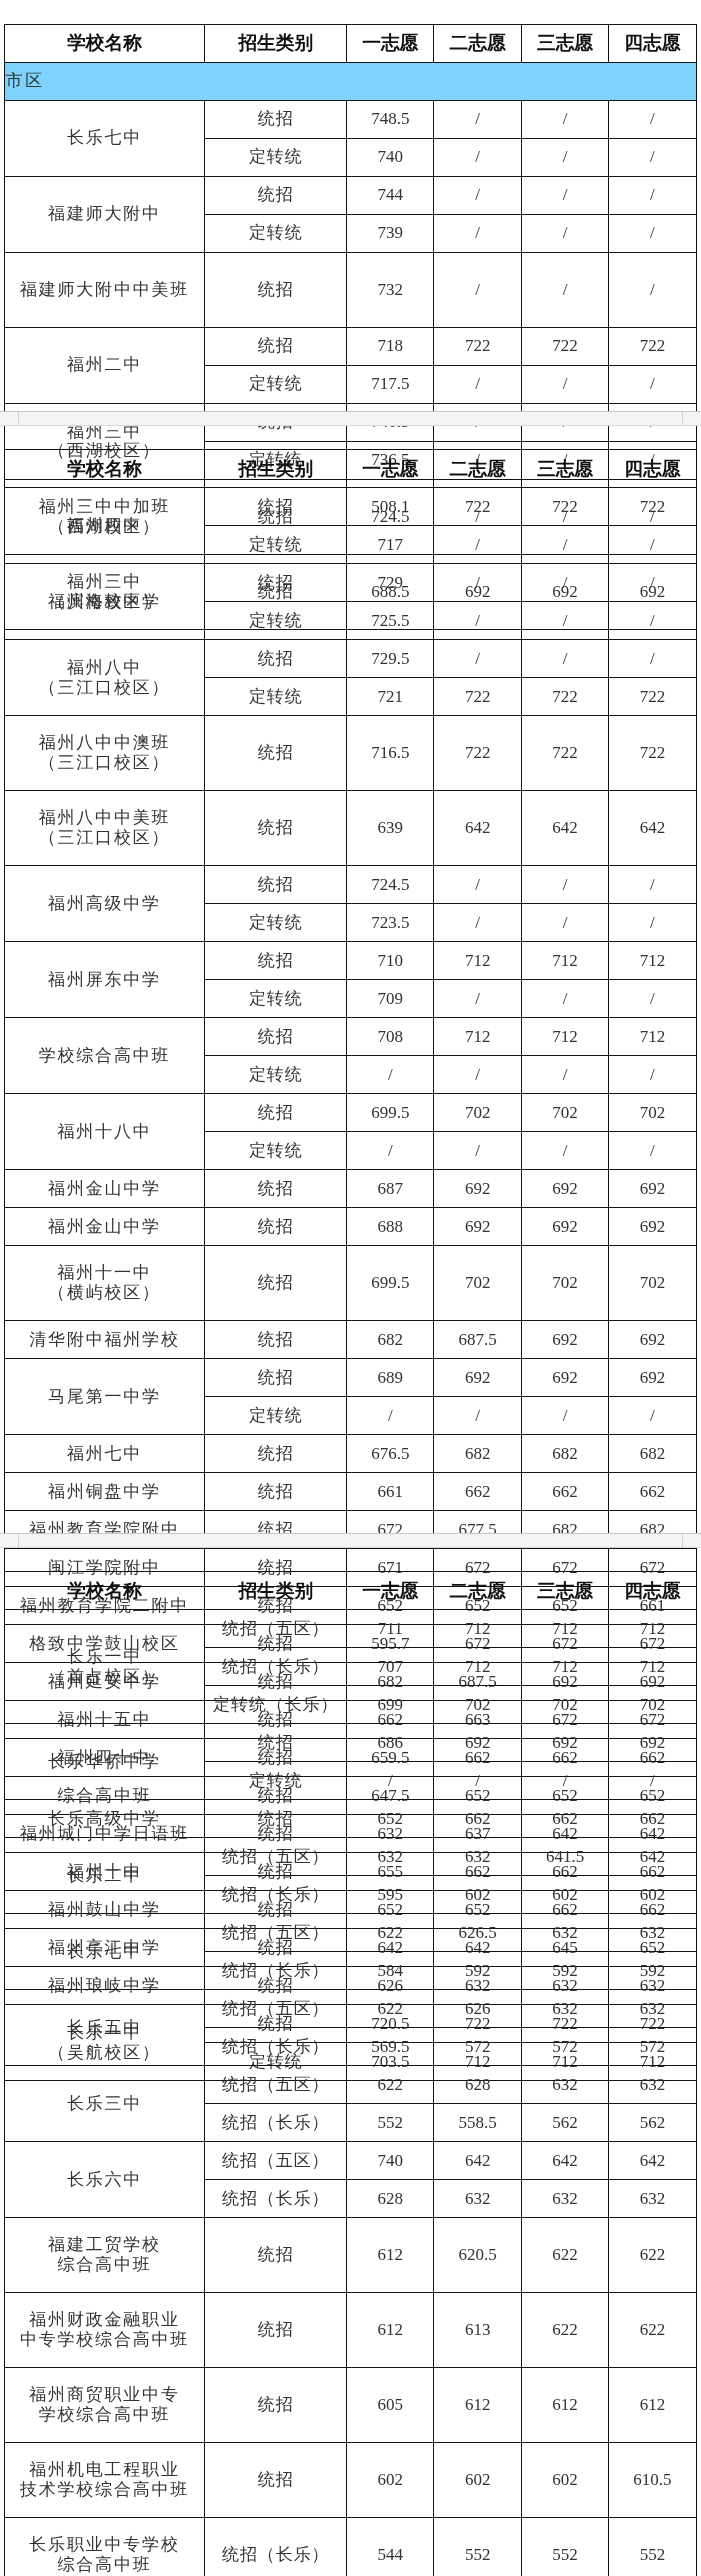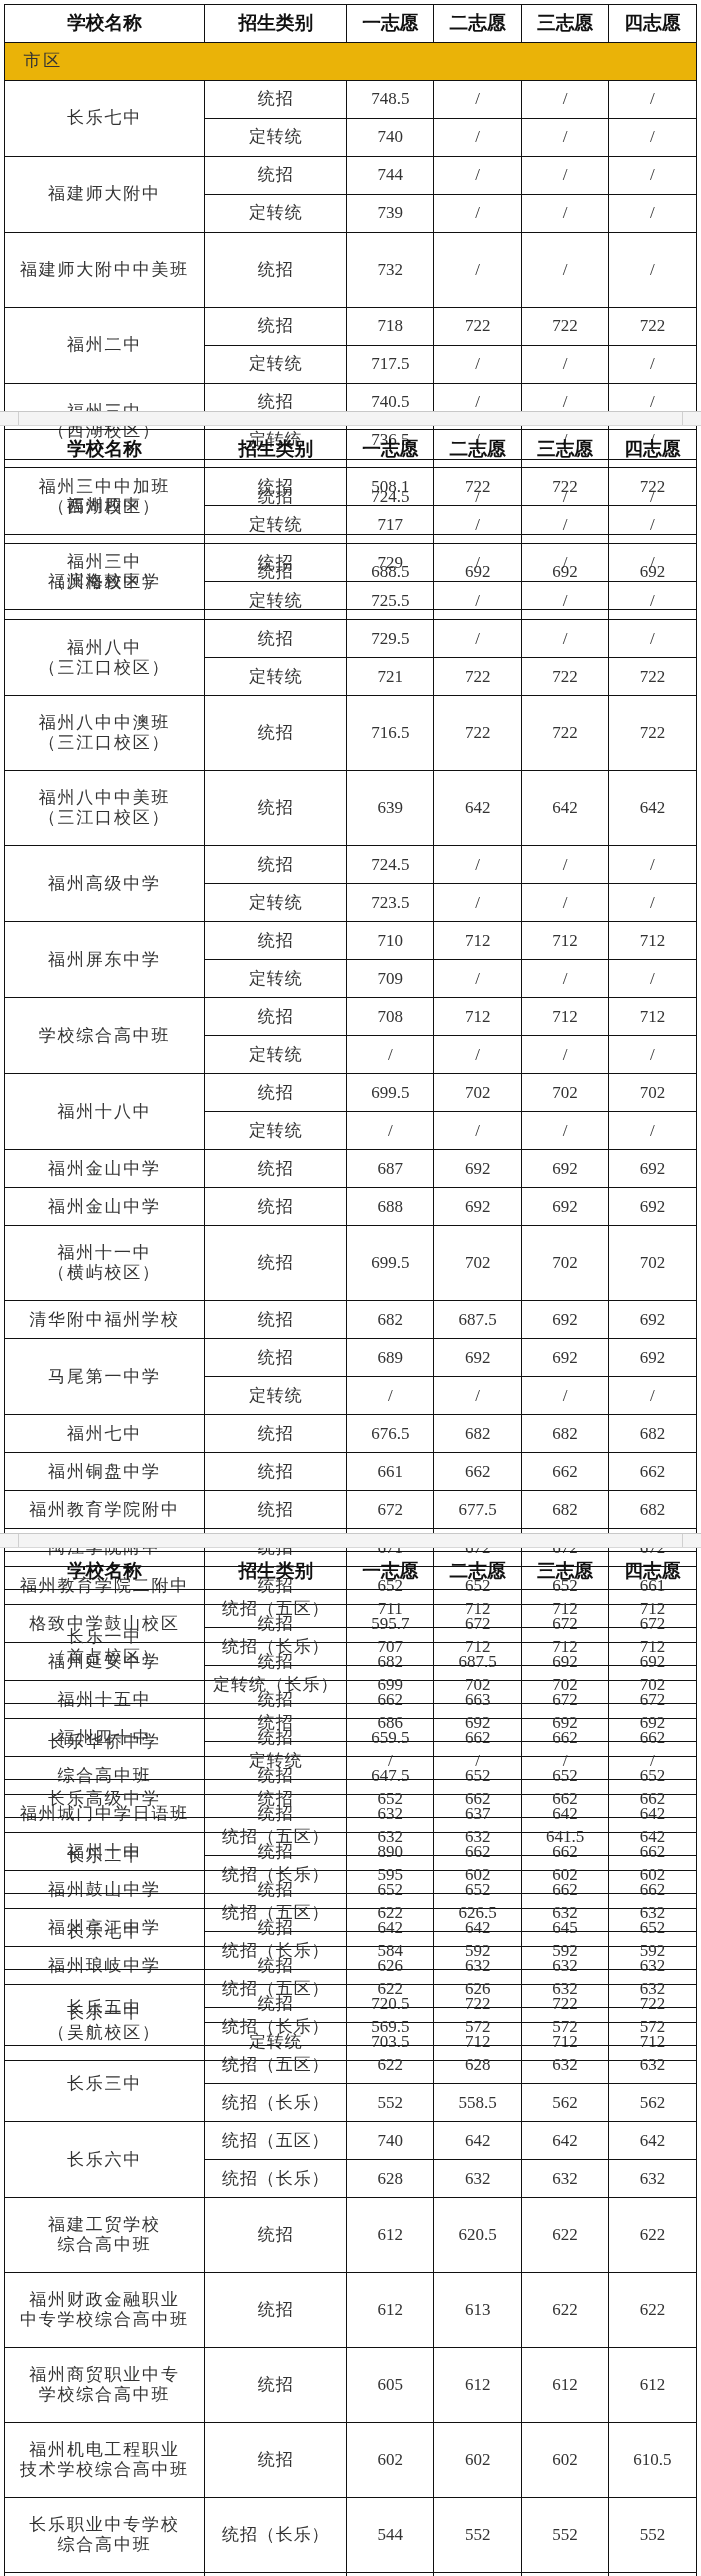--- a/index.html
+++ b/index.html
@@ -1,31 +1,31 @@
 <!DOCTYPE html>
 <html style="font-size:14.3px"><head>
 <meta charset="utf-8">
 <style>
   html, body { margin: 0; padding: 0; background: #ffffff; }
   body { width: 701px; height: 2576px; overflow: hidden; position: relative;
          font-family: "DejaVu Serif", "Liberation Serif", serif; color: #222; }
-  .page { position: absolute; left: 0; width: 701px; }
+  .page { position: absolute; left: 0; width: 701px; margin-top: 20px; }
   table.score { border-collapse: collapse; margin-left: 3.6px; width: 693px; table-layout: fixed; }
   table.score td, table.score th {
     border: 1.3px solid #111; text-align: center; vertical-align: middle; padding: 0;
     font-weight: normal; font-size: 17px; line-height: 19.6px; color: #333;
   }
   table.score th { font-size: 18.7px; font-weight: bold; color: #111; height: 37px; }
   col.c-name { width: 200px; } col.c-type { width: 141px; } col.c-v { width: 87px; }
   td.name { font-size: 17px; letter-spacing: 1.8px; }
   td.type { font-size: 17px; letter-spacing: 0.9px; }
   td.num { font-family: "Liberation Serif", "DejaVu Serif", serif; font-size: 19.6px; }
   tr.r1 td { height: 37px; }
   tr.r2 td { height: 74px; }
-  tr.section td { background: #eab308; text-align: left; padding-left: 19px; height: 37px; letter-spacing: 2.7px; }
+  tr.section td { background: #7dd3fc; text-align: left; padding-left: 1px; height: 37px; letter-spacing: 2.7px; }
   .sep { position: absolute; left: 0; width: 701px; height: 12.5px; border-top: 1.8px solid #c8c8c8; border-bottom: 1.8px solid #d8d8d8; background: #f4f4f4; }
   .sep .tick-l { position: absolute; left: 18px; top: 0; bottom: 0; border-left: 0.9px solid #d0d0d0; }
   .sep .tick-r { position: absolute; right: 18px; top: 0; bottom: 0; border-left: 0.9px solid #d0d0d0; }
 </style>
 </head>
 <body>
 
 <div class="page" style="top:3.6px;">
   <table class="score" id="t1">
     <colgroup>
@@ -416,21 +416,21 @@
           <td class="name">福州城门中学日语班</td>
           <td class="type">统招</td>
           <td class="num">632</td>
           <td class="num">637</td>
           <td class="num">642</td>
           <td class="num">642</td>
         </tr>
         <tr class="r1">
           <td class="name">福州十中</td>
           <td class="type">统招</td>
-          <td class="num">890</td>
+          <td class="num">655</td>
           <td class="num">662</td>
           <td class="num">662</td>
           <td class="num">662</td>
         </tr>
         <tr class="r1">
           <td class="name">福州鼓山中学</td>
           <td class="type">统招</td>
           <td class="num">652</td>
           <td class="num">652</td>
           <td class="num">662</td>

